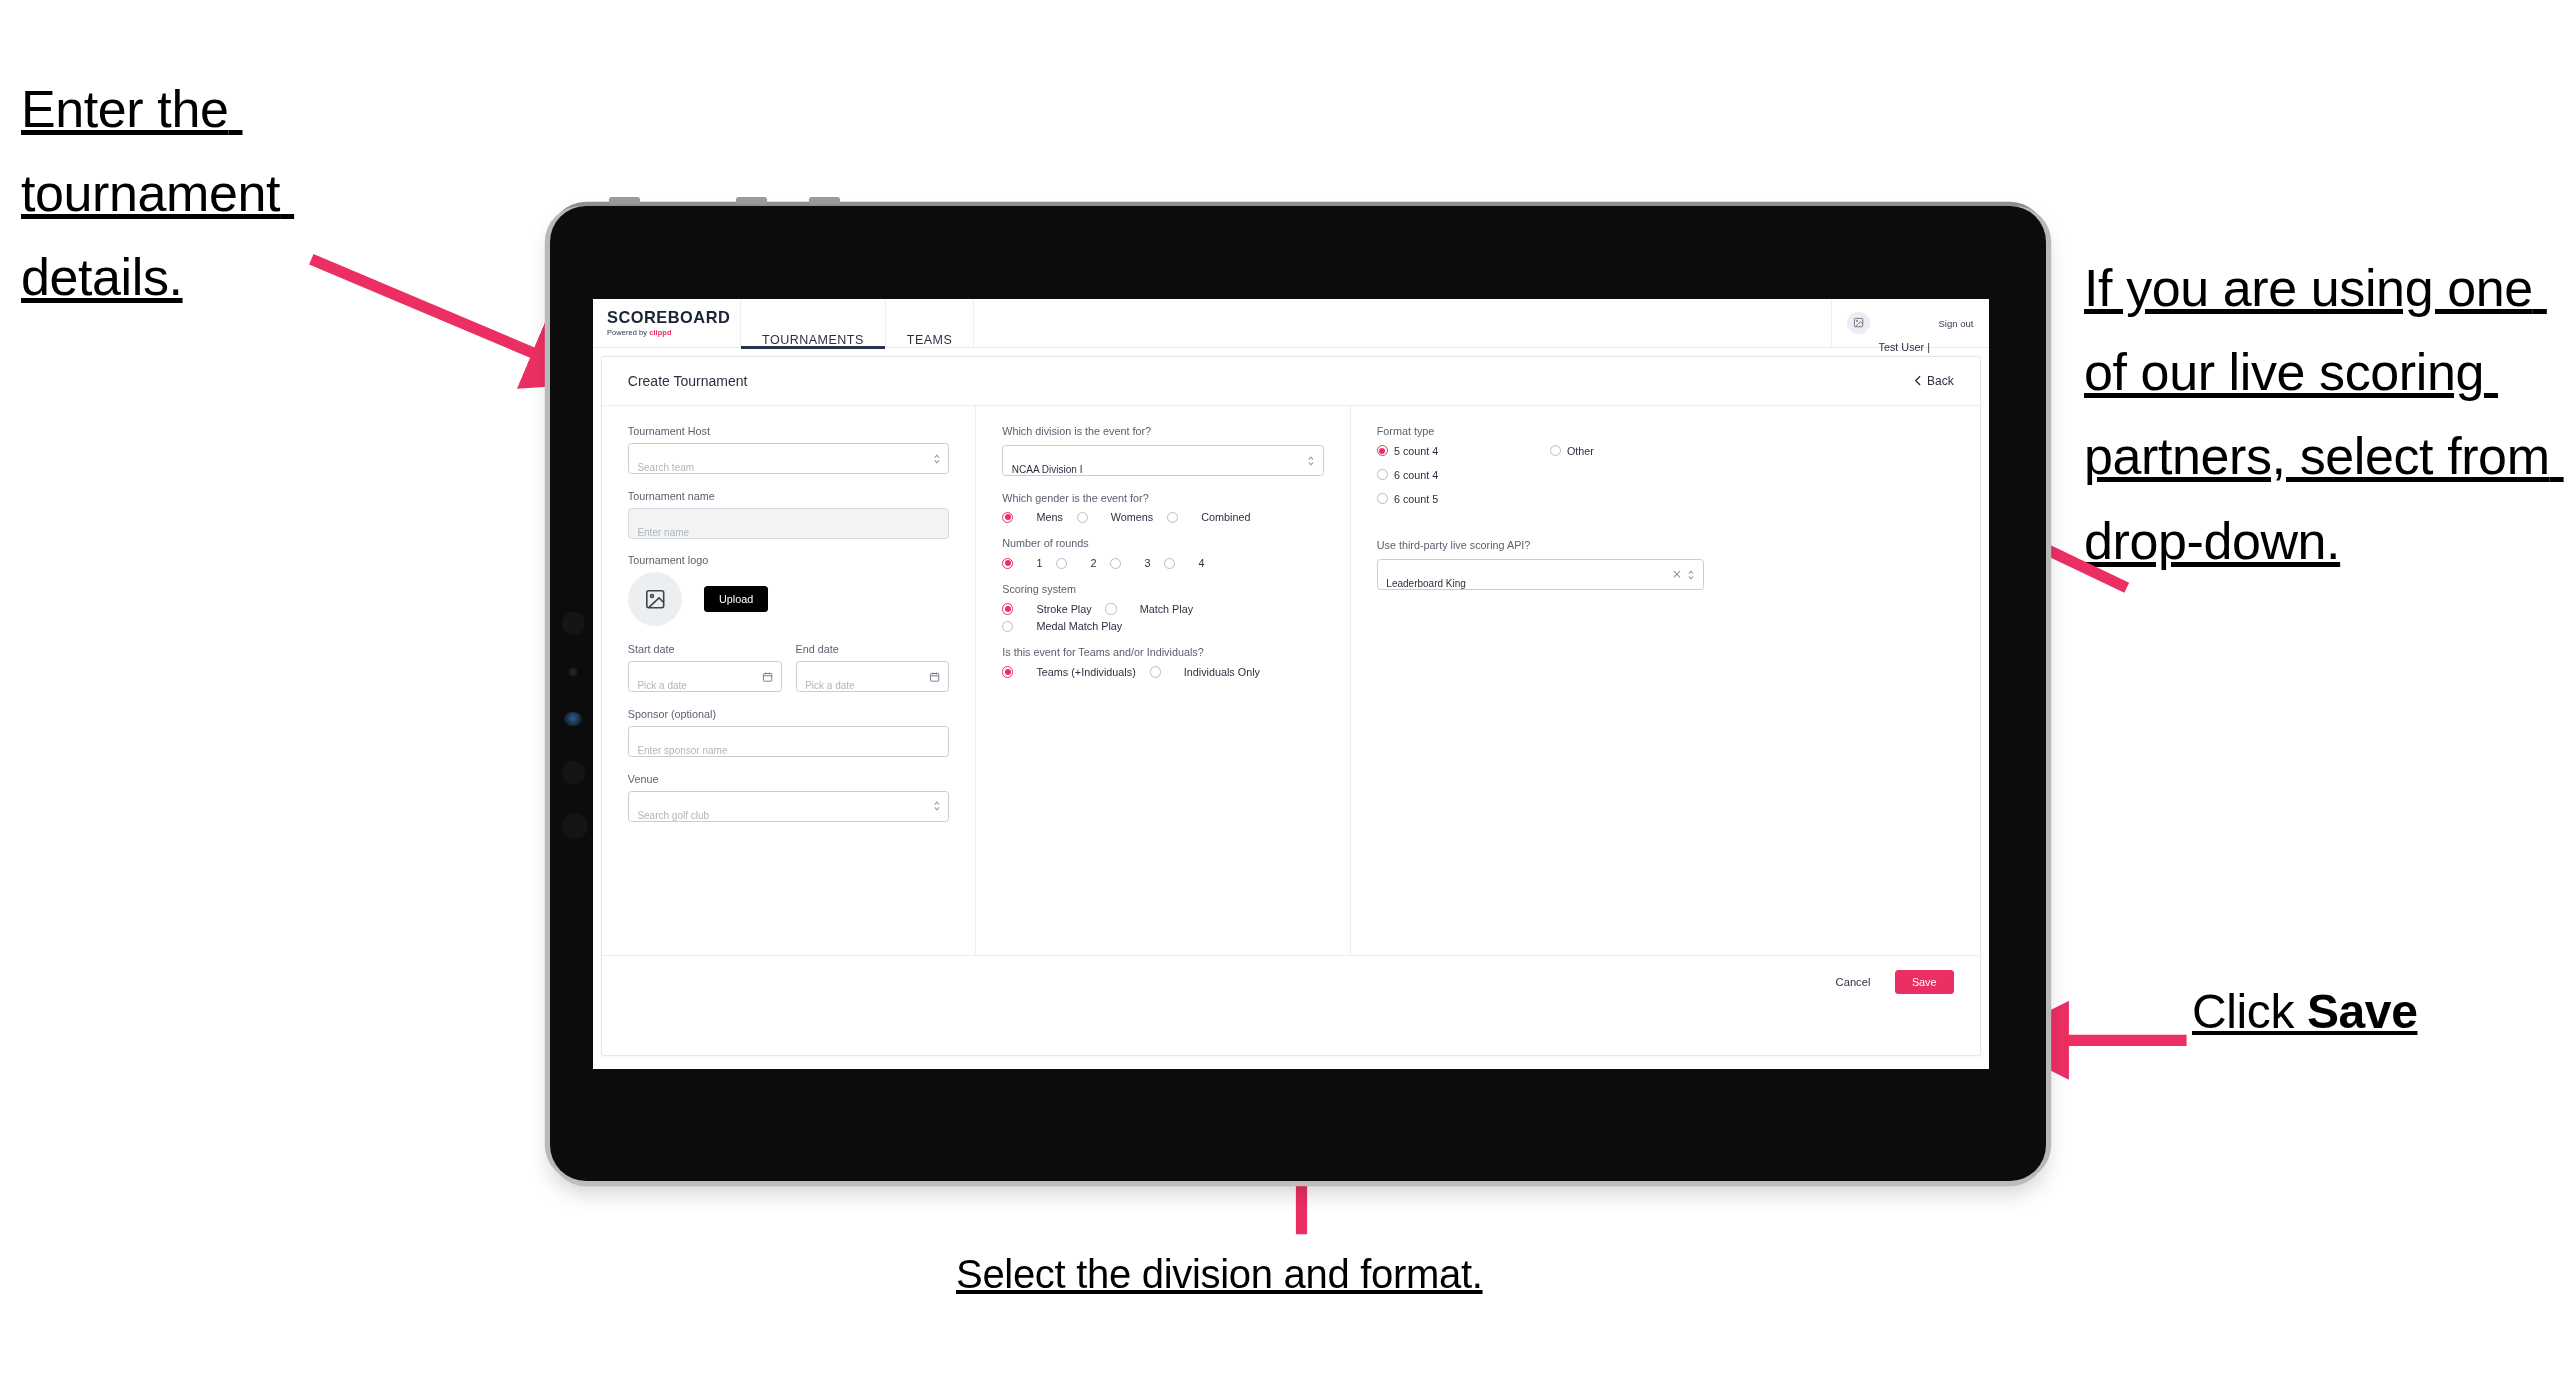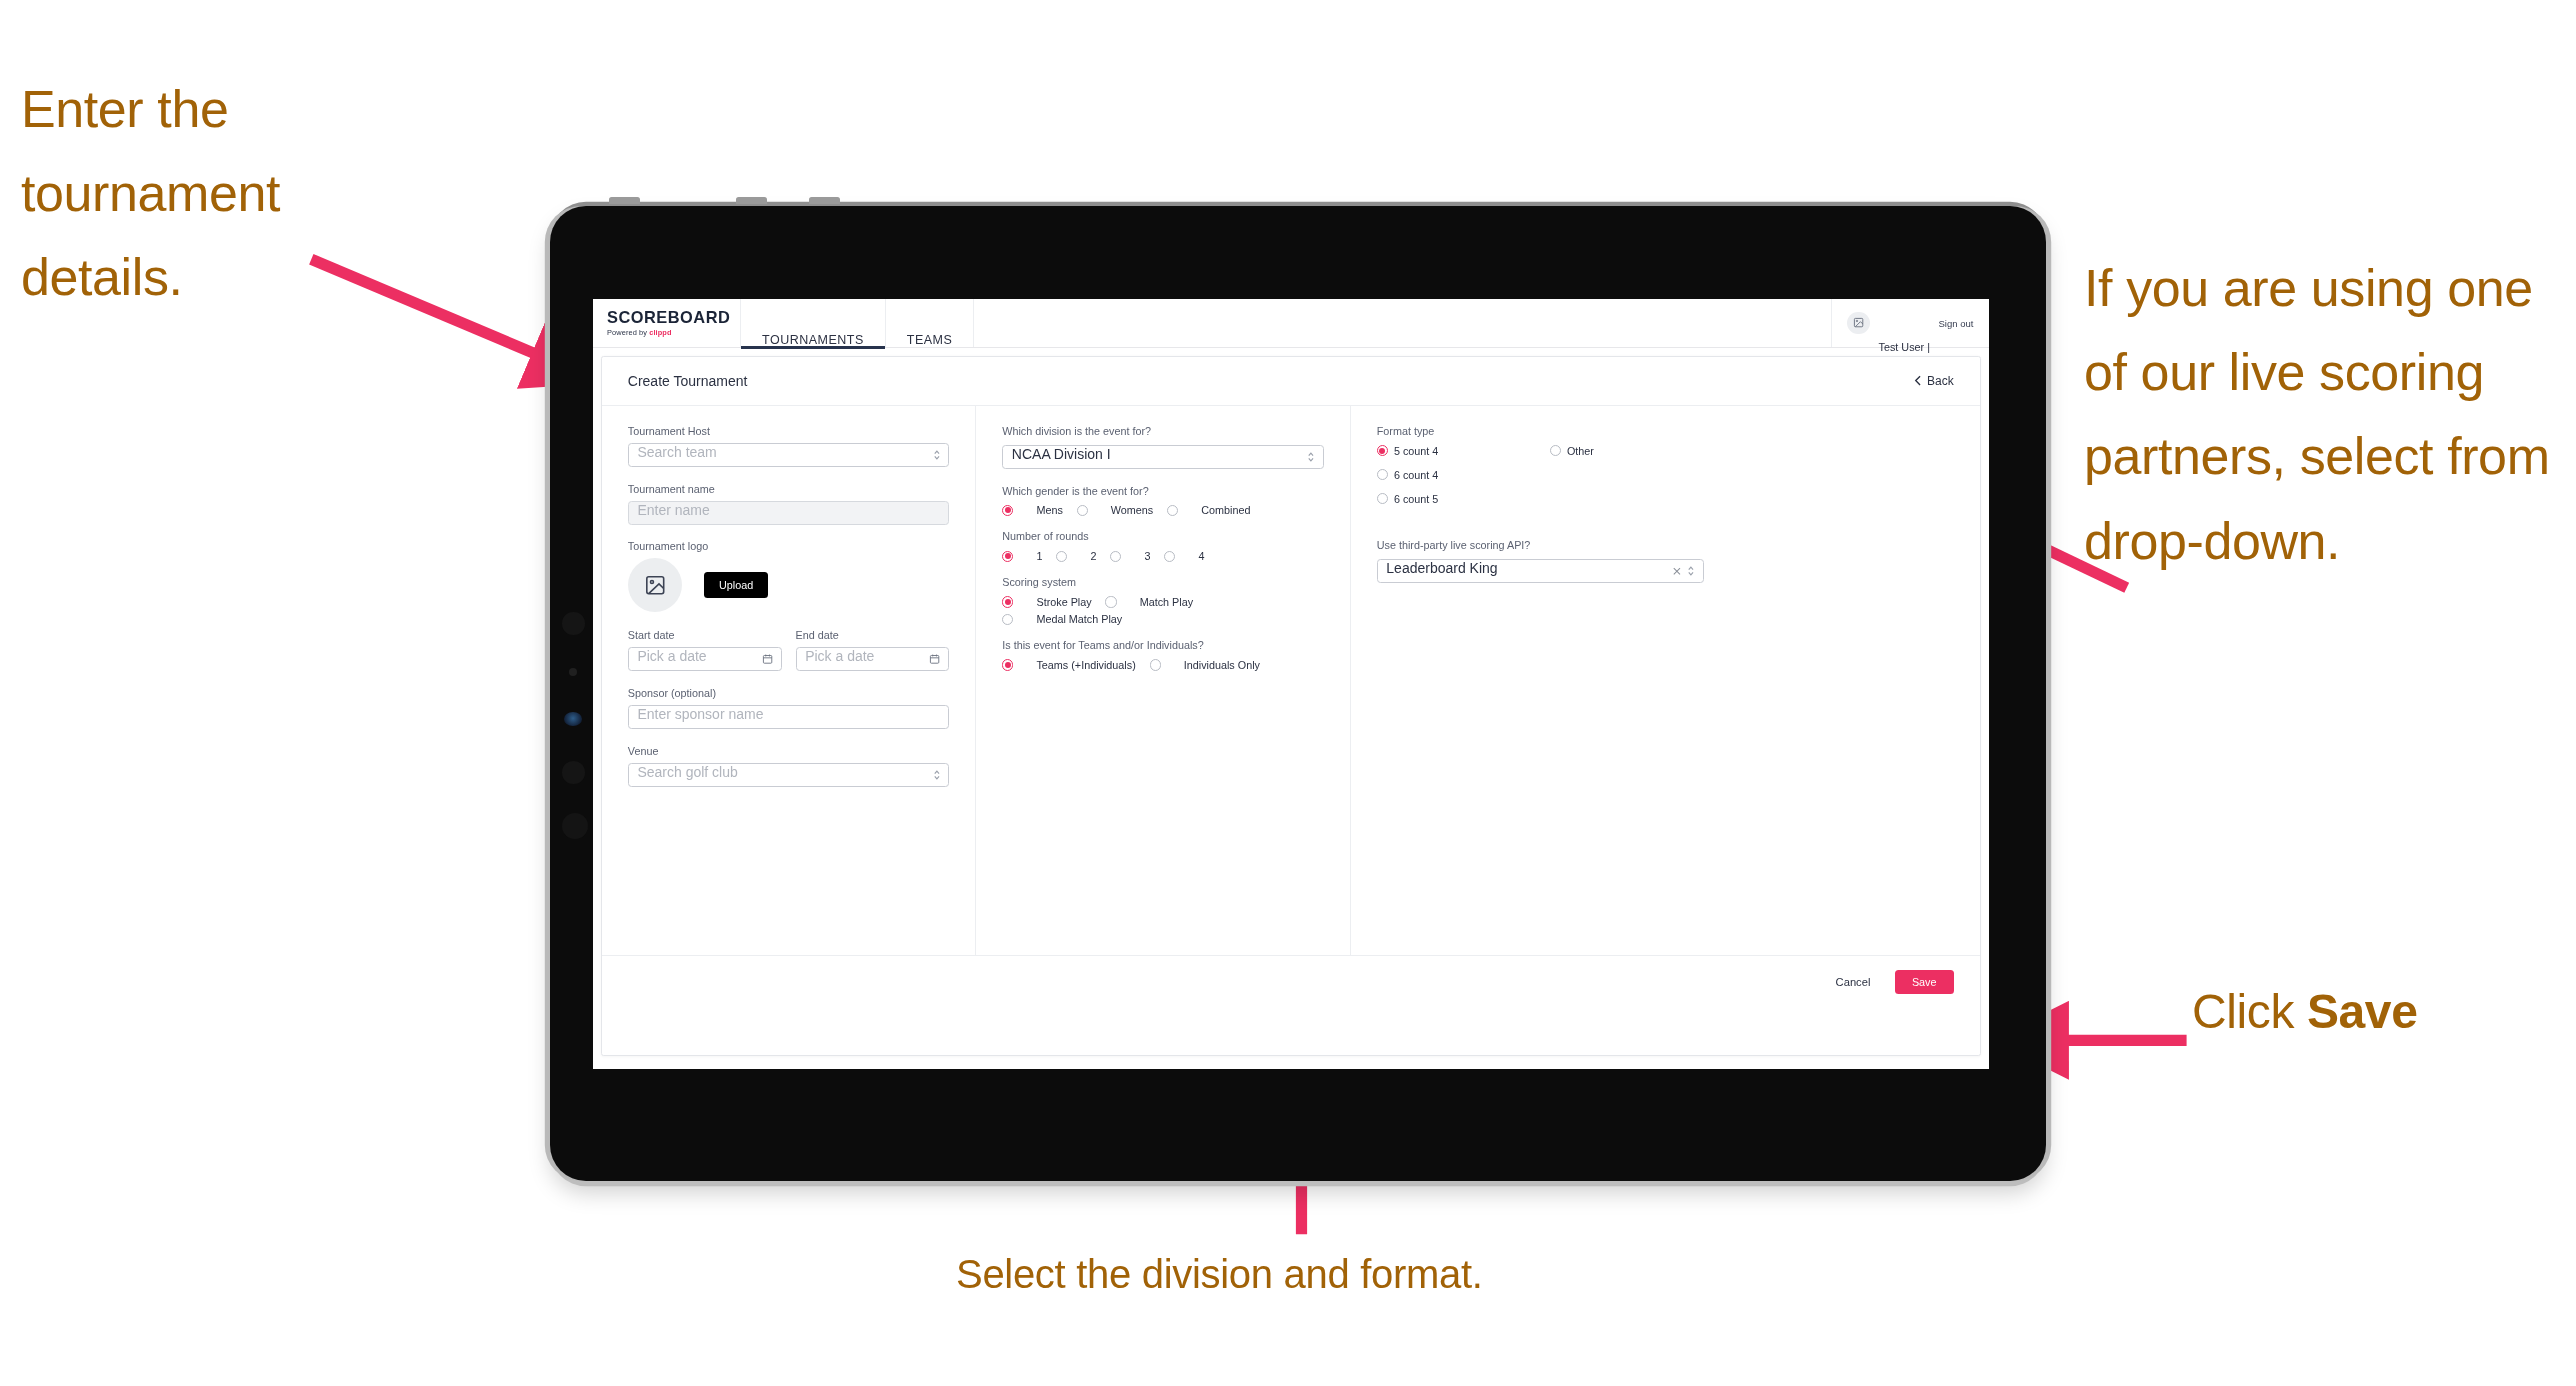--- a/index.html
+++ b/index.html
@@ -12,24 +12,25 @@
     height: 1386px;
     position: relative;
     overflow: hidden;
     font-family: "Liberation Sans", sans-serif;
     -webkit-font-smoothing: antialiased;
   }
 
   
   .annot {
     position: absolute;
-    color: #a16207;
+    color: #000000;
     font-family: "Liberation Sans", sans-serif;
     font-weight: 400;
     white-space: pre-wrap;
+    text-decoration: underline;
   }
   #annot-enter-details {
     left: 21px;
     top: 67px;
     width: 372px;
     font-size: 52px;
     line-height: 1.62;
     letter-spacing: -0.4px;
   }
   #annot-live-scoring {
@@ -224,29 +225,29 @@
   .field-label {
     font-size: 10.8px;
     color: #5b6171;
     margin-bottom: 6px;
     display: block;
   }
   .field-block { margin-bottom: 15.6px; }
 
   .inp {
     width: 100%;
-    height: 24px;
+    height: 31px;
     border: 0.9px solid #c9ccd3;
     border-radius: 3.5px;
     background: #ffffff;
     box-sizing: border-box;
     display: flex;
-    align-items: flex-start;
+    align-items: flex-end;
     padding: 0 8.6px;
-    font-size: 14px;
+    font-size: 10px;
     color: #b1b5bd;
     position: relative;
   }
   .inp.filled { color: #2b3142; margin-top: 8px; }
   .inp.grayed { background: #f2f3f5; border-color: #d6d9de; }
   .inp .right-ic {
     position: absolute;
     right: 7.8px; top: 50%;
     transform: translateY(-50%);
     display: flex; align-items: center; gap: 6px;

